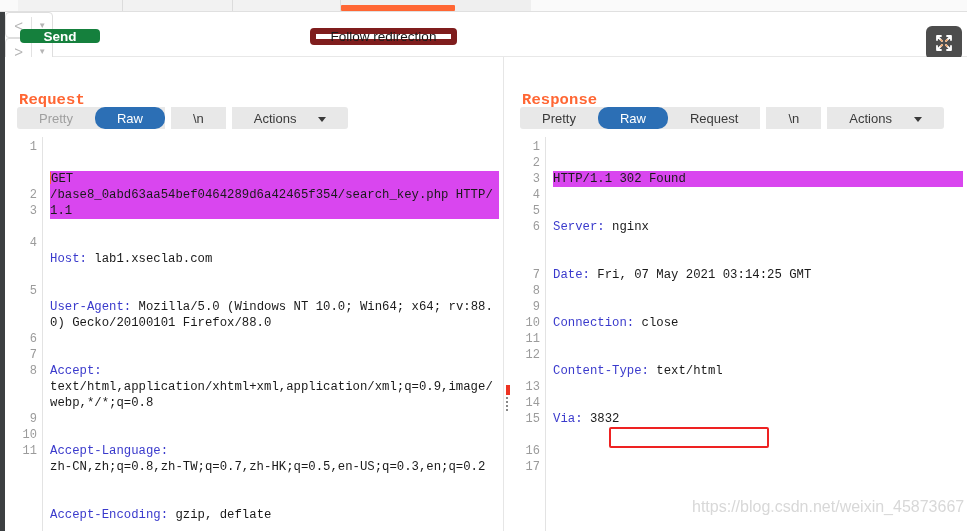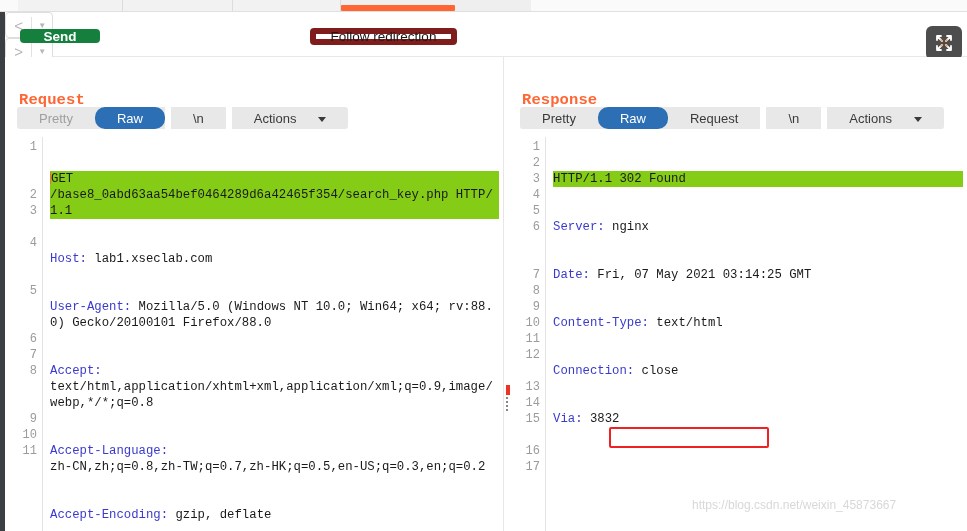--- a/index.html
+++ b/index.html
@@ -188,21 +188,21 @@
     font-family: "Liberation Mono", monospace;
     font-size: 12.3px; line-height: 16px;
     color: #1a1a1a;
     white-space: pre-wrap;
     word-break: break-all;
     position: relative;
   }
   .code .row { min-height: 16px; }
   .hdrname { color: #3a3acc; }
   .val { color: #1a1a1a; }
-  .firstline { background: #84cc16; display: block; }
+  .firstline { background: #d946ef; display: block; }
   .caret {
     display: inline-block; width: 1px; height: 12px;
     background: #ff6633; vertical-align: -2px;
     margin-right: 0px;
   }
 
   
   .annot-box {
     position: absolute;
     border: 2px solid #ee2222;
@@ -221,21 +221,21 @@
     background: repeating-linear-gradient(to bottom,#888 0 2px,transparent 2px 4px);
   }
 
   .panel-divider {
     position: absolute; left: 503px; top: 57px;
     width: 1px; height: 474px; background: #e6e6e6;
   }
 
   .watermark {
     position: absolute; left: 692px; top: 498px;
-    font-size: 12px; color: #d8d8d8;
+    font-size: 16px; color: #d8d8d8;
     font-family: "Liberation Sans", sans-serif;
     white-space: nowrap;
   }
 </style>
 </head>
 <body>
 
 <div id="app">
 
   <div class="tabstrip">
@@ -401,22 +401,22 @@
           <div class="gline">15</div>
           <div class="gblank"></div>
           <div class="gline">16</div>
           <div class="gline">17</div>
         </div>
 
         <div class="code">
           <div class="row firstline">HTTP/1.1 302 Found</div>
           <div class="row"><span class="hdrname">Server:</span><span class="val">&nbsp;</span><span class="val">nginx</span></div>
           <div class="row"><span class="hdrname">Date:</span><span class="val">&nbsp;</span><span class="val">Fri, 07 May 2021 03:14:25 GMT</span></div>
+          <div class="row"><span class="hdrname">Connection:</span><span class="val">&nbsp;</span><span class="val">close</span></div>
           <div class="row"><span class="hdrname">Content-Type:</span><span class="val">&nbsp;</span><span class="val">text/html</span></div>
-          <div class="row"><span class="hdrname">Connection:</span><span class="val">&nbsp;</span><span class="val">close</span></div>
           <div class="row"><span class="hdrname">Via:</span><span class="val">&nbsp;</span><span class="val">3832</span></div>
           
           
           
           
           
           
           
           
           

